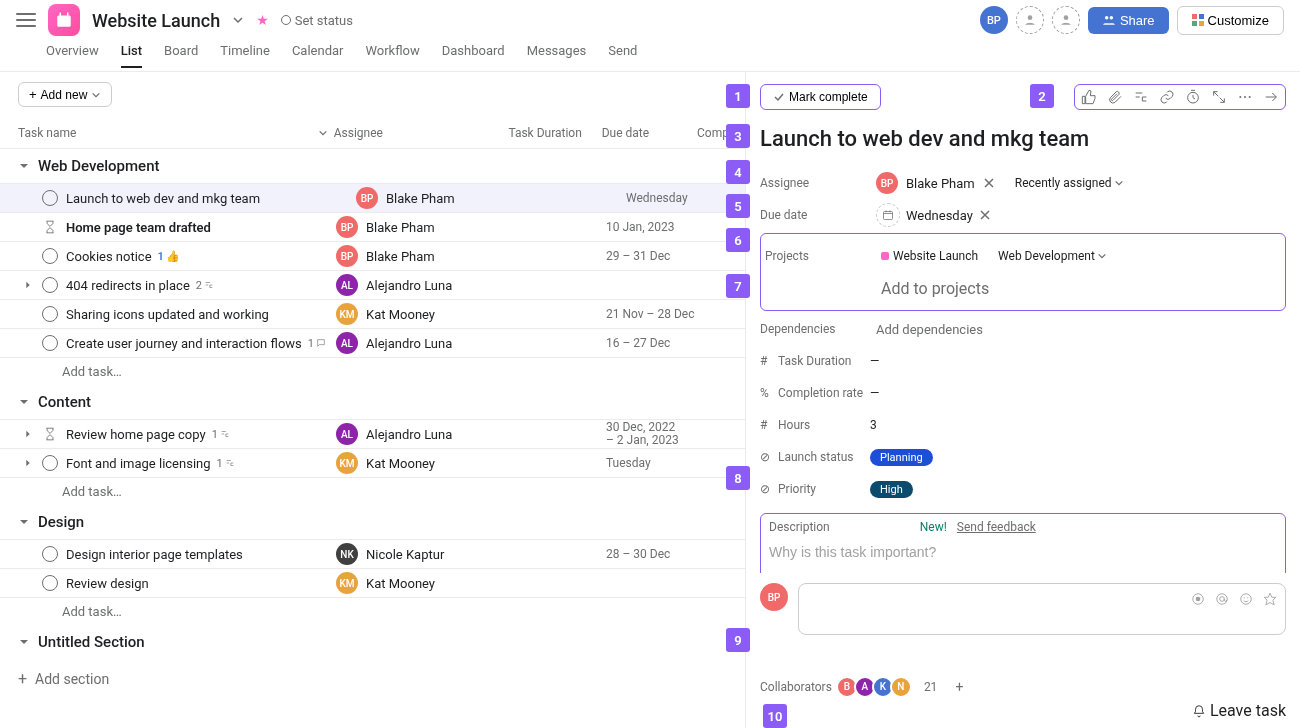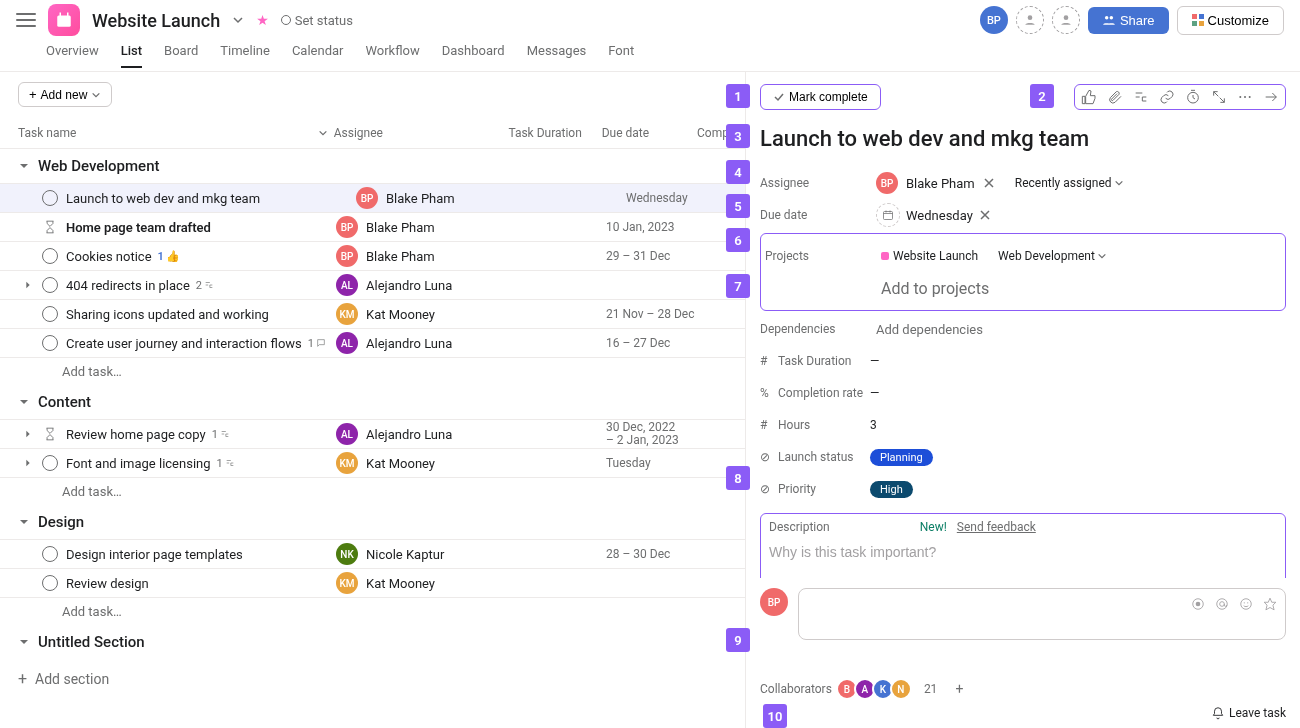--- a/index.html
+++ b/index.html
@@ -110,21 +110,21 @@
 .comment-input::placeholder { color: #a2a0a2; }
 .comment-icons { position: absolute; right: 8px; top: 8px; display: flex; gap: 10px; color: #a2a0a2; }
 
 
 .collab-footer { display: flex; align-items: center; padding: 8px 14px; gap: 8px; }
 .collab-label { font-size: 12px; color: #6d6e6f; }
 .avatar-stack { display: flex; }
 .avatar-stack .small-avatar { margin-left: -4px; border: 2px solid #fff; }
 .collab-count { font-size: 12px; color: #6d6e6f; margin-left: 4px; }
 .collab-plus { width: 20px; height: 20px; border-radius: 50%; color: #6d6e6f; display: flex; align-items: center; justify-content: center; font-size: 14px; cursor: pointer; margin-left: 4px; }
-.leave-task { margin-left: auto; font-size: 12px; display: flex; align-items: flex-start; gap: 4px; cursor: pointer; margin-top: 48px; }
+.leave-task { margin-left: auto; font-size: 16px; display: flex; align-items: center; gap: 4px; cursor: pointer; margin-top: 48px; }
 
 
 .purple-tag { position: absolute; width: 24px; height: 24px; background: #8b5cf6; color: #fff; font-weight: 600; font-size: 13px; display: flex; align-items: center; justify-content: center; border-radius: 3px; z-index: 10; }
 .purple-box { border: 1.5px solid #8b5cf6 !important; border-radius: 6px; }
 
 svg { display: block; }
 </style>
 </head>
 <body>
 
@@ -186,21 +186,21 @@
 
 <div class="nav-tabs" id="nav-tabs">
     <div class="nav-tab">Overview</div>
     <div class="nav-tab active">List</div>
     <div class="nav-tab">Board</div>
     <div class="nav-tab">Timeline</div>
     <div class="nav-tab">Calendar</div>
     <div class="nav-tab">Workflow</div>
     <div class="nav-tab">Dashboard</div>
     <div class="nav-tab">Messages</div>
-    <div class="nav-tab">Font</div>
+    <div class="nav-tab">Send</div>
   </div>
 
 <div class="content">
 
   <div class="list-panel">
     <div class="list-toolbar">
       <button class="btn-add-new">
         <span style="font-size:13px;">+</span>
         <span>Add new</span>
         <svg width="10" height="10" viewBox="0 0 12 12">
@@ -392,21 +392,21 @@
         </div>
         <div class="task-row">
           <div class="expand-caret"></div>
           <div class="task-icon-cell">
             <span class="check-circle"></span>
           </div>
           <div class="task-name">
             <span class="task-name-text">Design interior page templates</span>
           </div>
           <div class="assignee-cell">
-            <span class="small-avatar" style="background:#4d7c0f">NK</span>
+            <span class="small-avatar" style="background:#404040">NK</span>
             <span>Nicole Kaptur</span>
           </div>
           <div class="duration-cell"></div>
           <div class="duedate-cell">28 – 30 Dec</div>
         </div>
         <div class="task-row">
           <div class="expand-caret"></div>
           <div class="task-icon-cell">
             <span class="check-circle"></span>
           </div>

